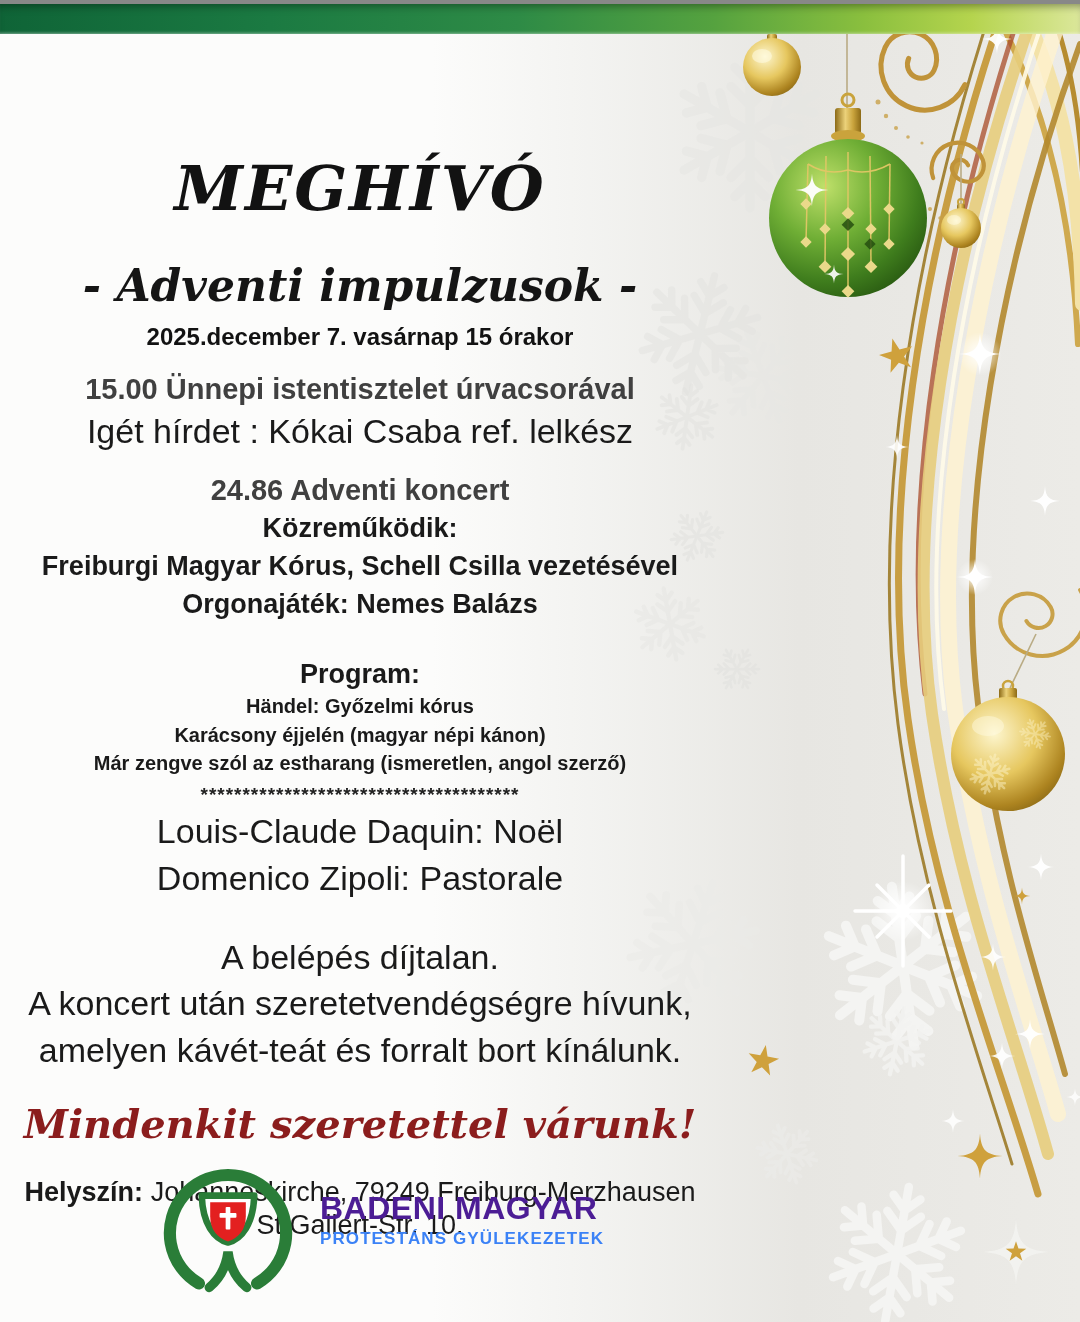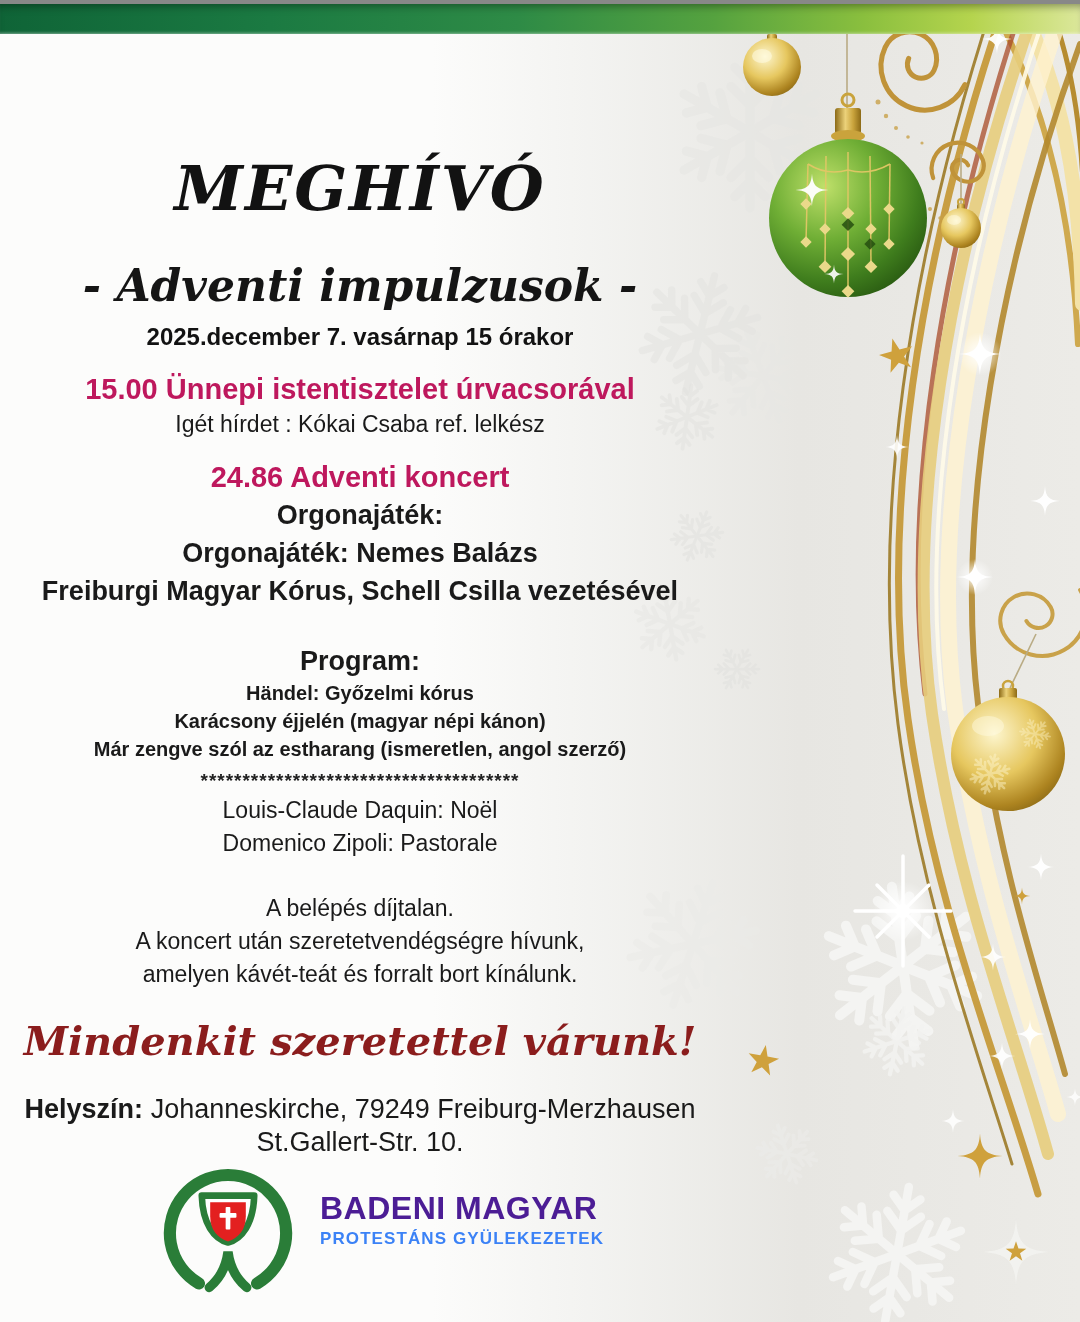--- a/index.html
+++ b/index.html
@@ -10,22 +10,22 @@
   .top-bar{position:absolute;top:0;left:0;width:1080px;height:30px;z-index:3;
     background:linear-gradient(90deg,#0f6437 0%,#1b7a42 25%,#2e8b46 48%,#55a23f 66%,#8abf3e 80%,#b5d44e 90%,#dbe79a 100%);
     box-shadow:inset 0 7px 9px -5px rgba(0,0,0,.4), inset 0 -3px 3px -2px rgba(255,255,255,.45);}
   .deco{position:absolute;top:0;left:0;z-index:1;pointer-events:none;}
   .content{position:absolute;top:110px;left:0;width:720px;z-index:4;text-align:center;color:#1a1a1a;}
   .t-title{font-family:"DejaVu Serif","Liberation Serif",serif;font-style:italic;font-weight:800;
     font-size:62px;line-height:1.05;letter-spacing:2px;color:#121212;}
   .t-sub{font-family:"DejaVu Serif","Liberation Serif",serif;font-style:italic;font-weight:700;
     font-size:44px;line-height:1.1;margin-top:10px;color:#151515;}
   .t-date{font-size:24px;font-weight:700;margin-top:12px;color:#121212;}
-  .red-h{font-size:29px;font-weight:700;color:#be185d;margin-top:22px;}
-  .b1{font-size:23px;font-weight:500;line-height:1.26;margin-top:4px;}
+  .red-h{font-size:29px;font-weight:700;color:#404040;margin-top:22px;}
+  .b1{font-size:34px;font-weight:500;line-height:1.26;margin-top:4px;}
   .b-strong{font-size:27px;font-weight:700;line-height:1.26;margin-top:4px;}
   .prog{font-size:20px;font-weight:600;line-height:1.26;margin-top:3px;}
   .stars{font-size:19px;font-weight:700;letter-spacing:1px;margin-top:8px;color:#222;}
   .gap-lg{margin-top:36px;}
   .welcome{font-family:"DejaVu Serif","Liberation Serif",serif;font-style:italic;font-weight:700;
     font-size:40px;color:#8b1d1d;margin-top:28px;}
   .loc{font-size:27px;font-weight:500;margin-top:30px;}
   .loc b{font-weight:700;}
   .logo-row{position:absolute;top:1156px;left:152px;z-index:4;display:flex;align-items:flex-start;}
   .logo-svg{width:152px;height:150px;flex:0 0 auto;}
@@ -227,23 +227,23 @@
 
   <main class="content">
     <h1 class="t-title">MEGHÍVÓ</h1>
     <div class="t-sub">- Adventi impulzusok -</div>
     <div class="t-date">2025.december 7. vasárnap 15 órakor</div>
 
     <div class="red-h">15.00 Ünnepi istentisztelet úrvacsorával</div>
     <div class="b1">Igét hírdet : Kókai Csaba ref. lelkész</div>
 
     <div class="red-h">24.86 Adventi koncert</div>
-    <div class="b-strong">Orgonajáték:</div>
+    <div class="b-strong">Közreműködik:</div>
+    <div class="b-strong">Freiburgi Magyar Kórus, Schell Csilla vezetésével</div>
     <div class="b-strong">Orgonajáték: Nemes Balázs</div>
-    <div class="b-strong">Freiburgi Magyar Kórus, Schell Csilla vezetésével</div>
 
     <div class="b-strong gap-lg">Program:</div>
     <div class="prog">Händel: Győzelmi kórus</div>
     <div class="prog">Karácsony éjjelén (magyar népi kánon)</div>
     <div class="prog">Már zengve szól az estharang (ismeretlen, angol szerző)</div>
     <div class="stars">**************************************</div>
     <div class="b1">Louis-Claude Daquin: Noël</div>
     <div class="b1">Domenico Zipoli: Pastorale</div>
 
     <div class="b1 gap-lg">A belépés díjtalan.</div>

